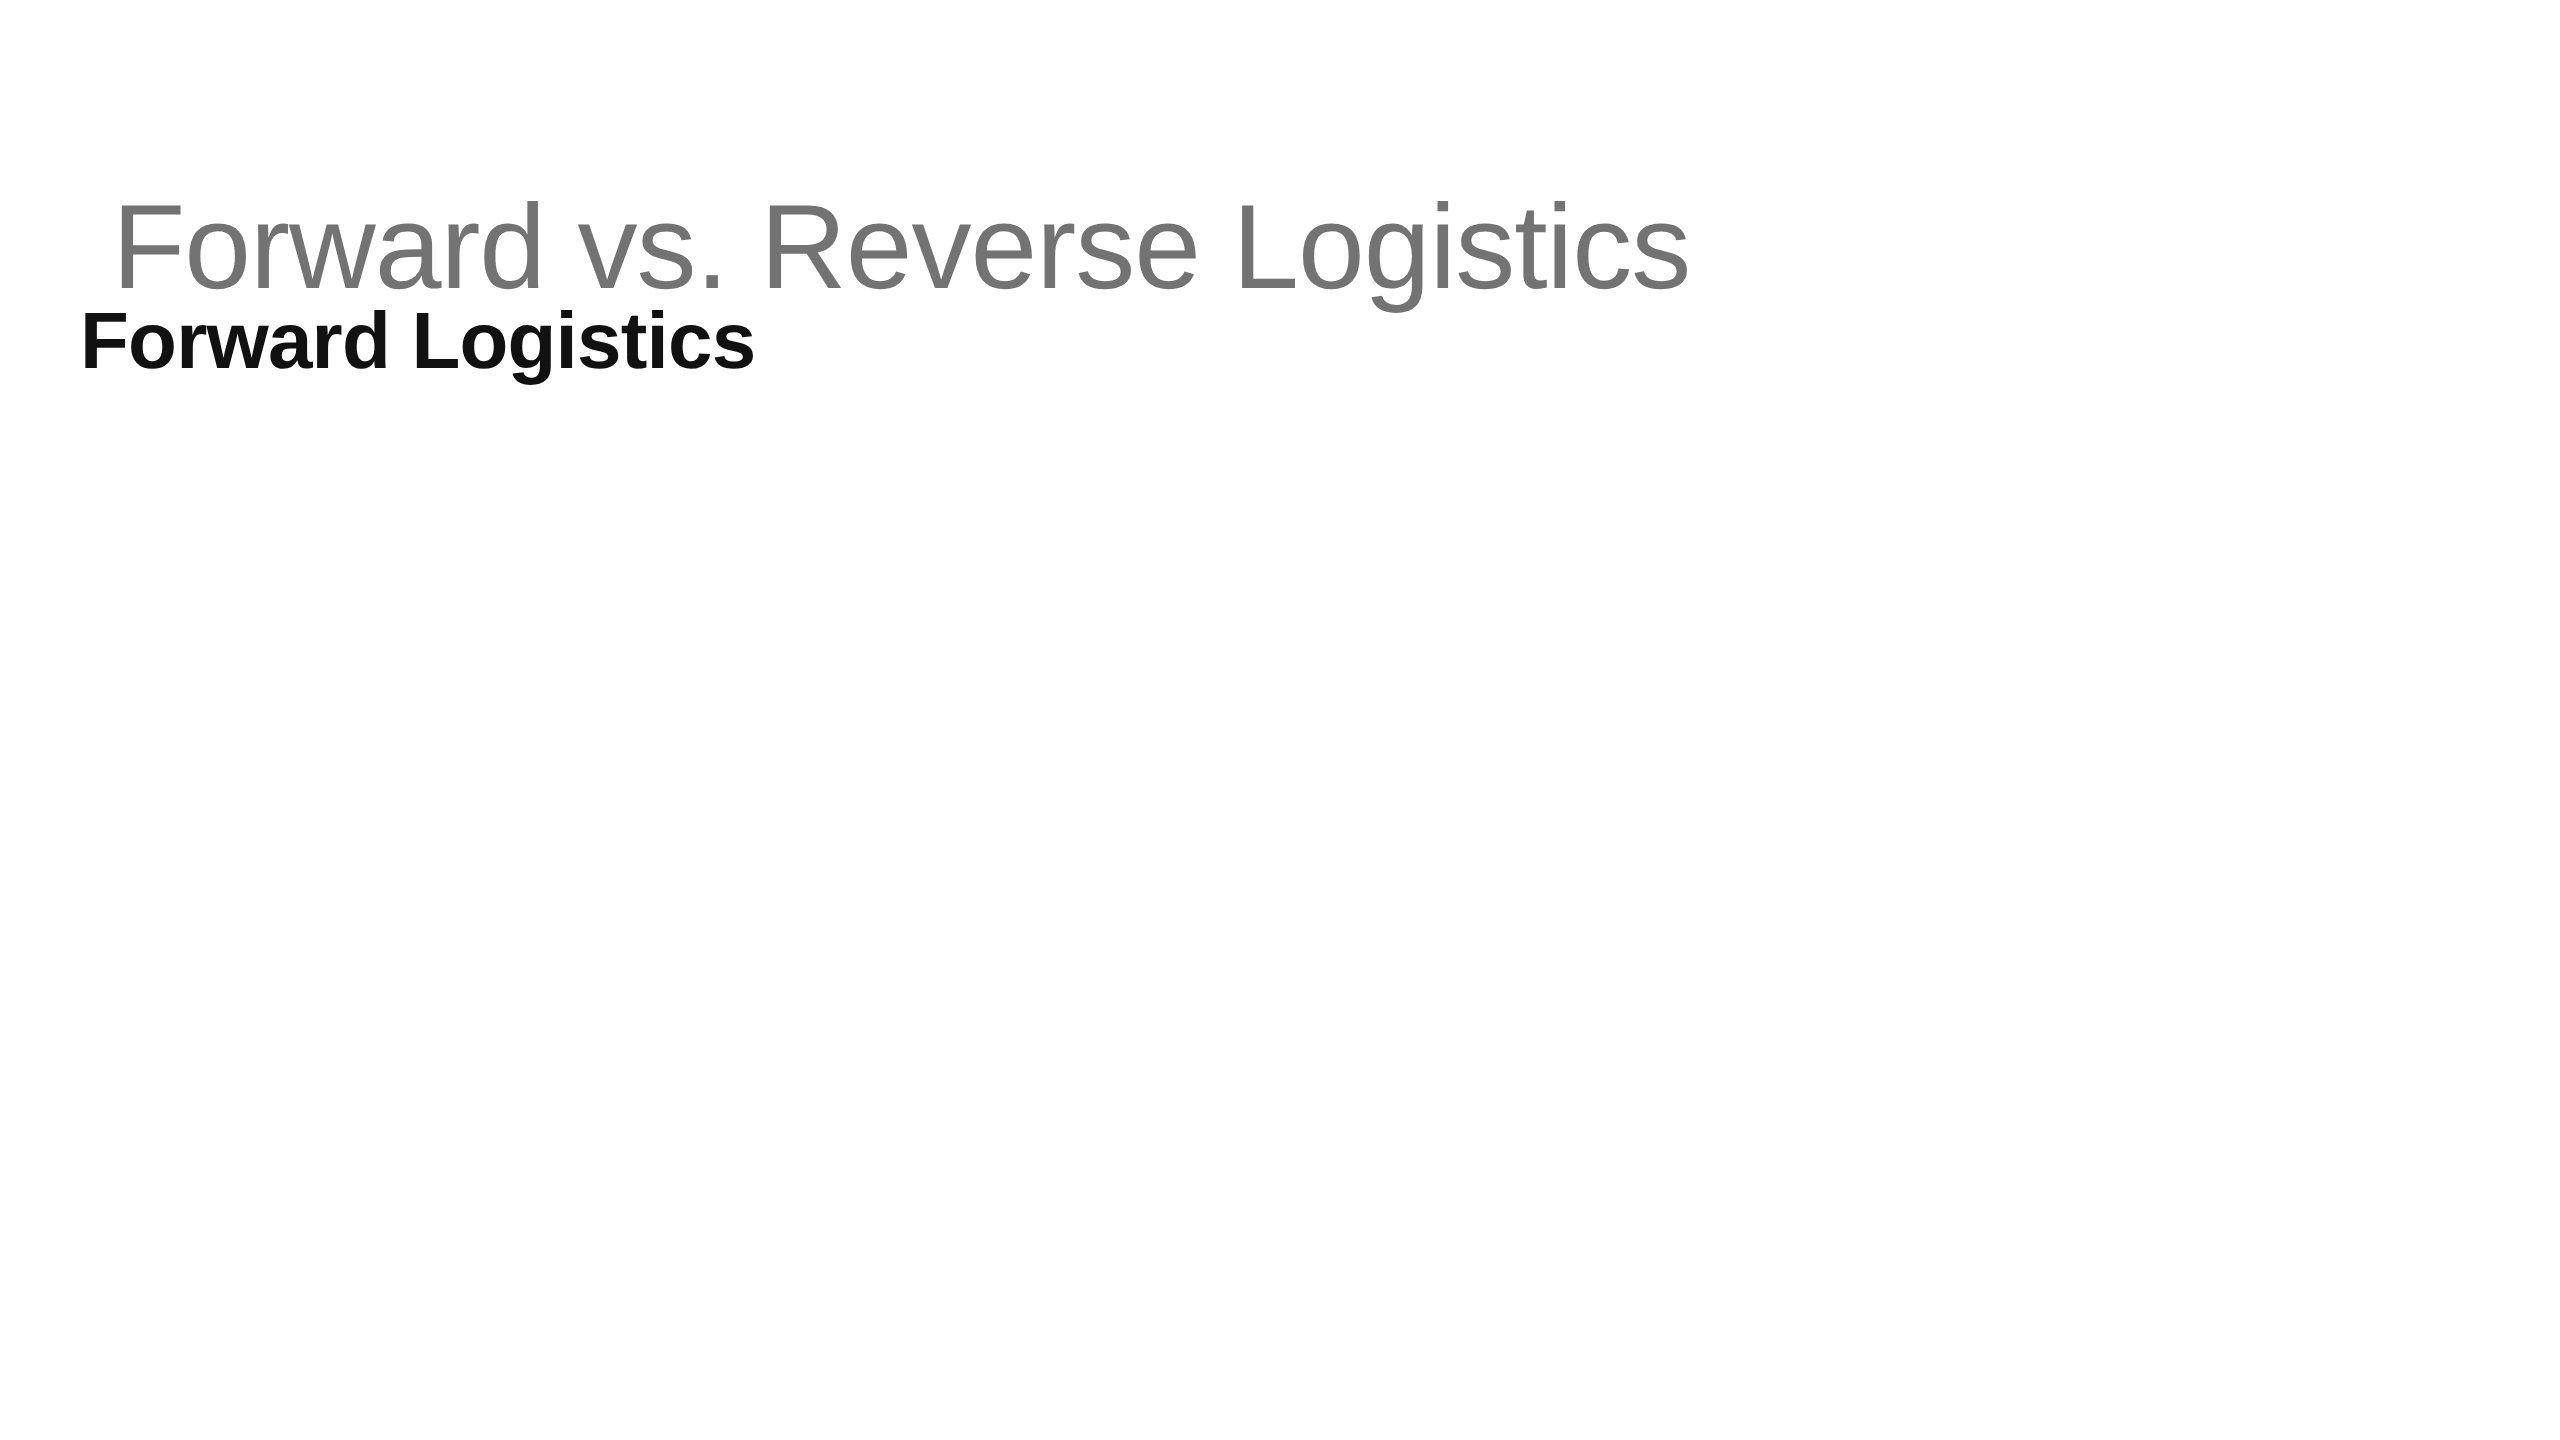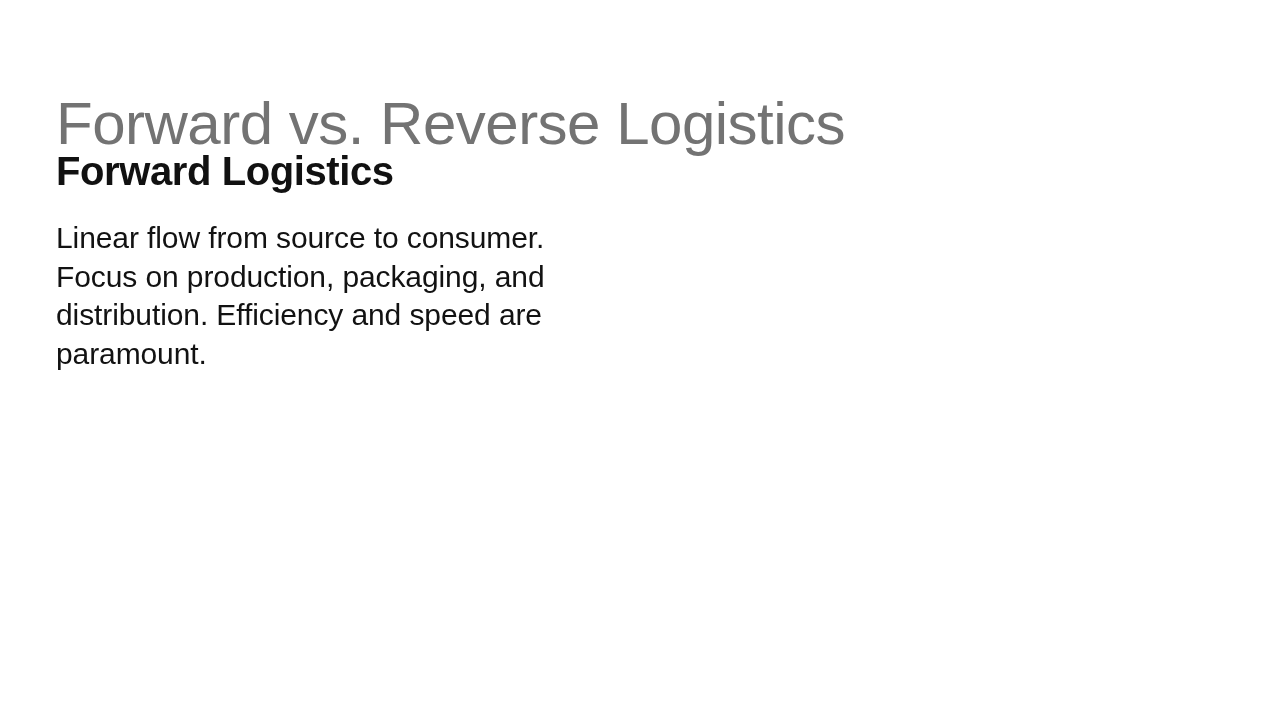--- a/index.html
+++ b/index.html
@@ -32,21 +32,21 @@
     font-size: 60px;
     line-height: 1.08;
     font-weight: 400;
     letter-spacing: -0.5px;
     color: #737373;
     white-space: nowrap;
   }
 
   .columns {
     position: absolute;
-    left: 56px;
+    left: 40px;
     top: 148px;
     width: 1170px;
     display: flex;
     align-items: flex-start;
     gap: 77px;
   }
 
   .column {
     width: 520px;
     box-sizing: border-box;
@@ -79,19 +79,18 @@
 <body>
 
 <div class="slide">
 
   <h1 class="slide-title">Forward vs. Reverse Logistics</h1>
 
   <div class="columns">
 
     <div class="column column-left">
       <h2 class="column-heading">Forward Logistics</h2>
-      <p class="column-body">Linear flow from source to consumer. Focus on production, packaging, and distribution. Efficiency and speed are paramount.</p>
     </div>
 
 
   </div>
 
 </div>
 
 </body></html>

